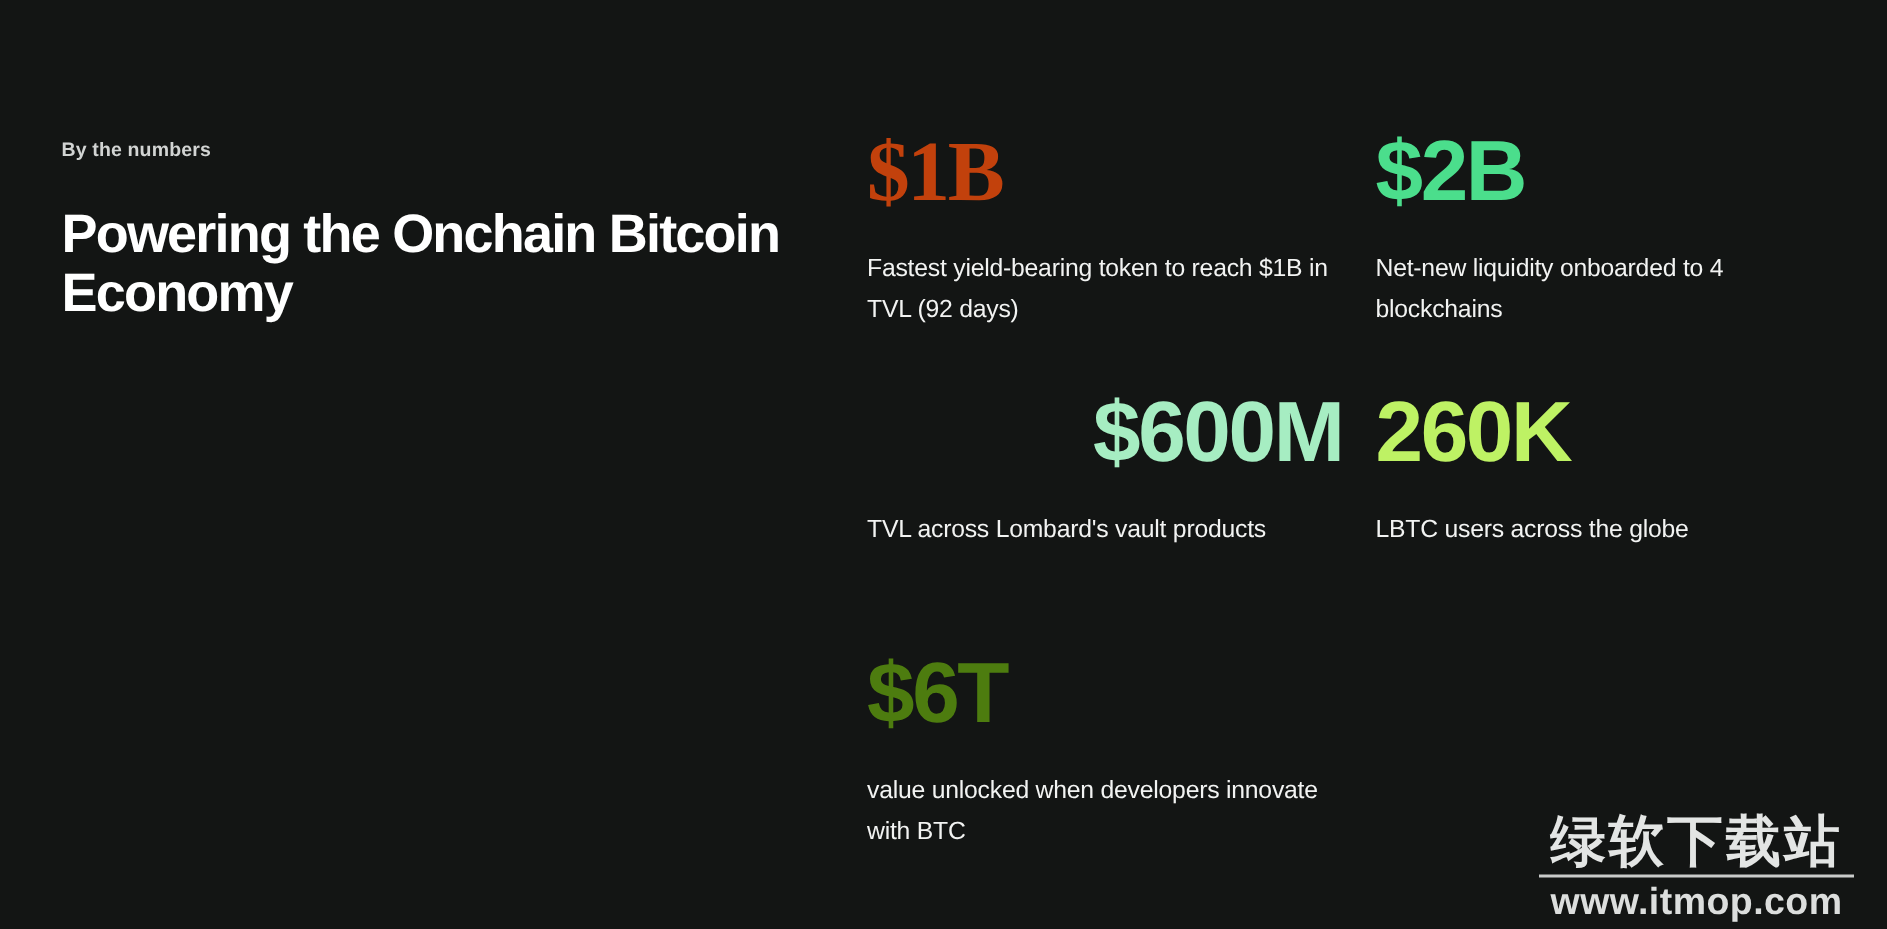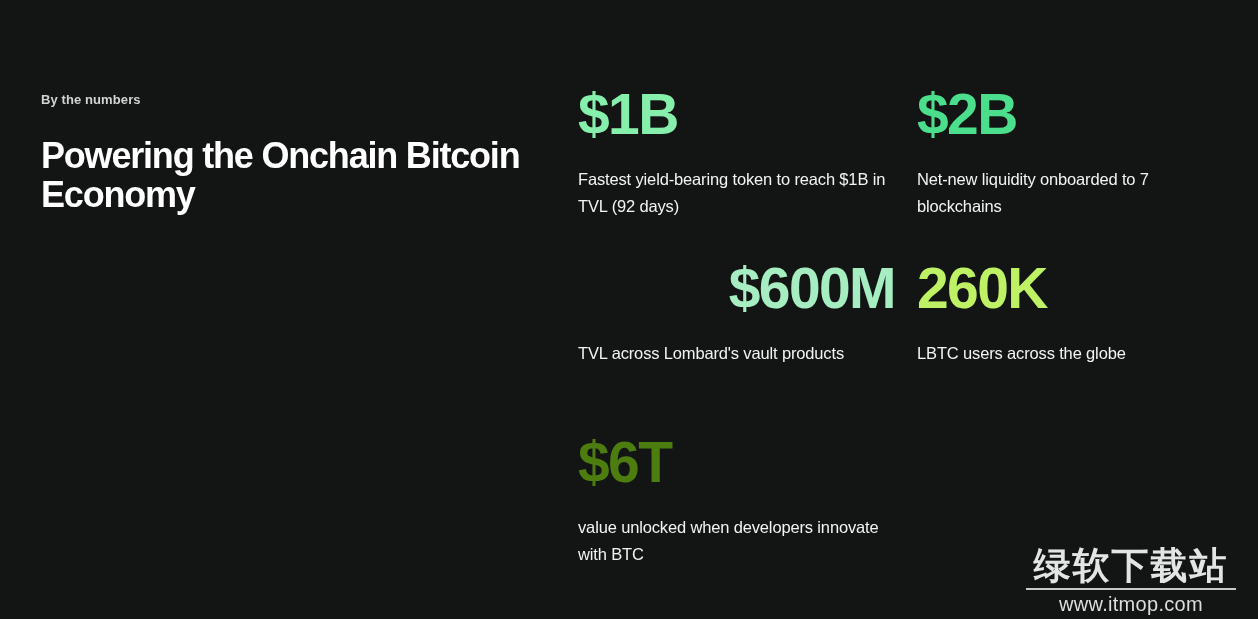--- a/index.html
+++ b/index.html
@@ -96,48 +96,48 @@
     letter-spacing: 2px;
     line-height: 1.05;
     white-space: nowrap;
   }
   .watermark-rule {
     height: 2px;
     background: #c9cbca;
     margin: 2px 6px 3px 6px;
   }
   .watermark-url {
-    font-size: 20px;
-    font-weight: normal;
+    font-size: 25px;
+    font-weight: bold;
     color: #dcdedd;
     letter-spacing: 0.3px;
     line-height: 1.1;
     white-space: nowrap;
   }
 </style>
 </head>
 <body style="background: rgb(19, 21, 20);">
 
 <div class="page">
 
   <section class="intro">
     <p class="eyebrow">By the numbers</p>
     <h1 class="headline">Powering the Onchain Bitcoin Economy</h1>
   </section>
 
   <section class="stats">
 
     <div class="stat">
-      <div class="stat-value" style="color: #86efac;">$1B</div>
+      <div class="stat-value" style="color: #c2410c; font-family: Liberation Serif, serif;">$1B</div>
       <div class="stat-desc">Fastest yield-bearing token to reach $1B in TVL (92 days)</div>
     </div>
 
     <div class="stat">
       <div class="stat-value" style="color: rgb(75, 222, 140);">$2B</div>
-      <div class="stat-desc">Net-new liquidity onboarded to 7 blockchains</div>
+      <div class="stat-desc">Net-new liquidity onboarded to 4 blockchains</div>
     </div>
 
     <div class="stat">
       <div class="stat-value" style="color: rgb(166, 237, 194); text-align: right;">$600M</div>
       <div class="stat-desc">TVL across Lombard's vault products</div>
     </div>
 
     <div class="stat">
       <div class="stat-value" style="color: #bef264;">260K</div>
       <div class="stat-desc">LBTC users across the globe</div>

